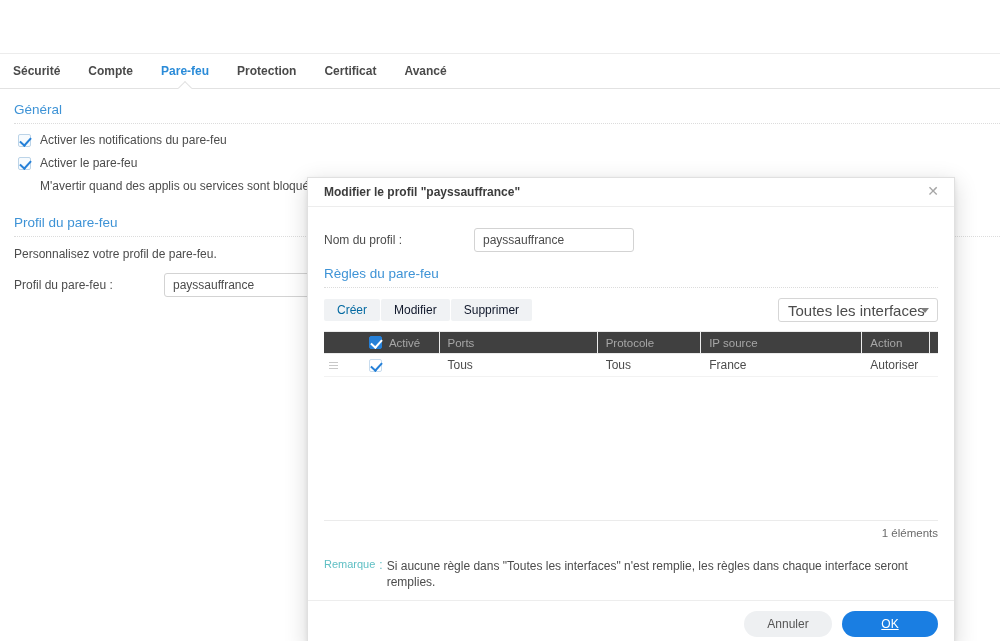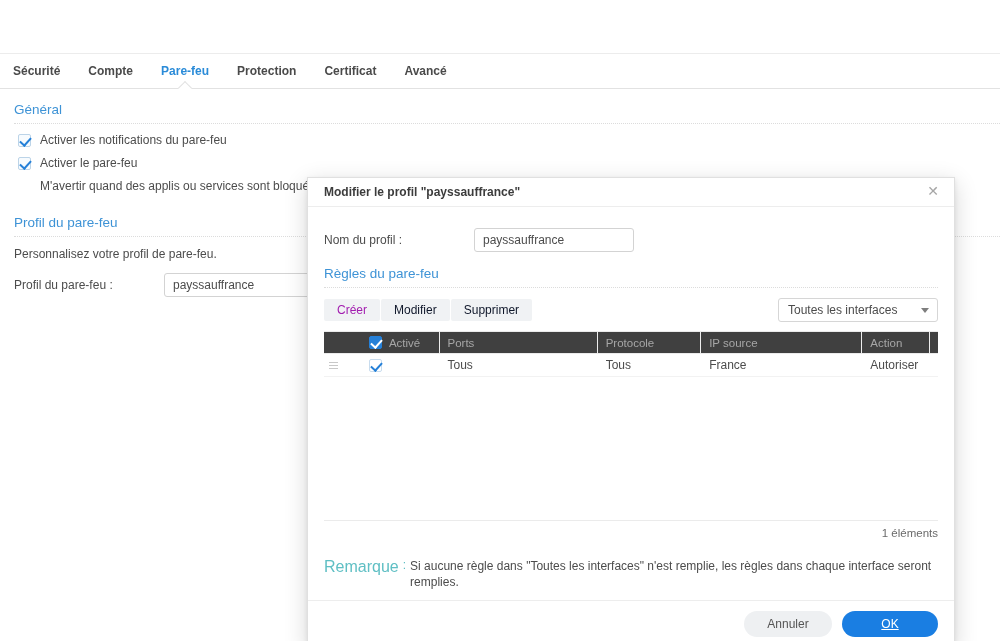--- a/index.html
+++ b/index.html
@@ -119,29 +119,29 @@
 
   .m-sec-head { color: #3e93d6; font-size: 13.5px; padding: 14px 0 6px 0; }
   .m-dotted { border-top: 1px dotted #dcdcdc; height: 1px; }
 
   
   .toolbar { display: flex; align-items: center; padding-top: 10px; }
   .tbtn {
     height: 22px; line-height: 22px; padding: 0 13px;
     background: #f0f2f4; border: none; border-radius: 2px;
     font-family: "Liberation Sans", sans-serif; font-size: 12px;
-    color: #a21caf; cursor: pointer; margin-right: 1px;
+    color: #0369a1; cursor: pointer; margin-right: 1px;
   }
   .tbtn.disabled { color: #0f172a; cursor: default; }
   .tb-spacer { flex: 1; }
   .select {
     position: relative; width: 160px; height: 24px;
     border: 1px solid #d6d6d6; border-radius: 3px; background: #fff;
     display: flex; align-items: center; padding: 0 9px;
-    font-size: 12px; color: #4c4c4c; cursor: pointer;
+    font-size: 15px; color: #4c4c4c; cursor: pointer;
   }
   .caret {
     position: absolute; right: 8px; top: 50%; margin-top: -2px;
     width: 0; height: 0; border-left: 4px solid transparent;
     border-right: 4px solid transparent; border-top: 5px solid #7e7e7e;
   }
 
   
   .table { margin-top: 9px; border-top: 1px solid #ebebeb; }
   .thead { display: flex; height: 22px; align-items: center;
@@ -193,21 +193,21 @@
   }
 
   .grid-fill { height: 143px; }
   .count-bar {
     border-top: 1px solid #ebebeb; height: 24px;
     display: flex; align-items: center; justify-content: flex-end;
     font-size: 11.5px; color: #6a6a6a;
   }
 
   .note { display: flex; padding-top: 14px; }
-  .note-key { color: #5fbfc4; font-size: 16px; white-space: nowrap; }
+  .note-key { color: #5fbfc4; font-size: 11px; white-space: nowrap; }
   .note-sep { color: #5fbfc4; font-size: 12px; padding: 0 4px; }
   .note-txt { font-size: 12px; color: #4c4c4c; line-height: 16px; max-width: 545px; }
 </style>
 </head>
 <body>
 
 <div id="root">
 
   <div class="top-strip"></div>
 

